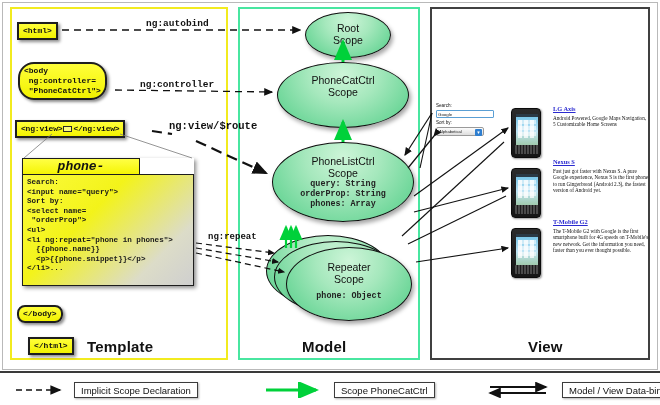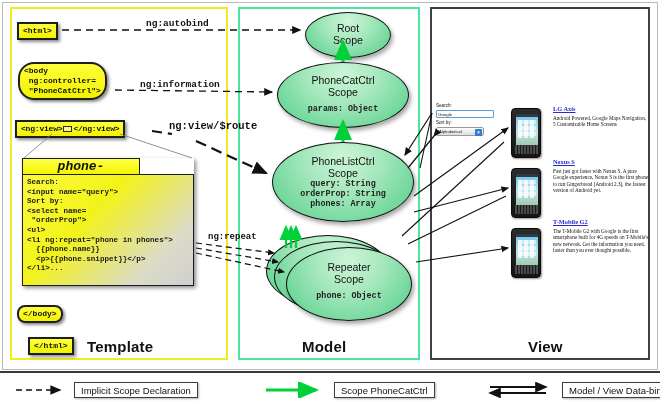--- a/index.html
+++ b/index.html
@@ -245,21 +245,20 @@
   </div>
 
   <div class="scope" id="scope-root">
     <div class="s-title">Root</div>
     <div class="s-title">Scope</div>
   </div>
 
   <div class="scope" id="scope-cat">
     <div class="s-title">PhoneCatCtrl</div>
     <div class="s-title">Scope</div>
-    <div class="s-props" style="margin-top:6px">params: Object</div>
   </div>
 
   <div class="scope" id="scope-list">
     <div class="s-title">PhoneListCtrl</div>
     <div class="s-title">Scope</div>
     <div class="s-props" style="">query: String
 orderProp: String
 phones: Array</div>
   </div>
 
@@ -373,21 +372,21 @@
       <path d="M414,196 L508,128" stroke="#111" stroke-width="1.1" fill="none" marker-end="url(#ah-blk)"></path>
       <path d="M414,212 L508,188" stroke="#111" stroke-width="1.1" fill="none" marker-end="url(#ah-blk)"></path>
 
       <path d="M416,262 L508,248" stroke="#111" stroke-width="1.1" fill="none" marker-end="url(#ah-blk)"></path>
       <path d="M408,244 L506,196" stroke="#111" stroke-width="1.1" fill="none"></path>
       <path d="M402,236 L504,142" stroke="#111" stroke-width="1.1" fill="none"></path>
     </g>
   </svg>
 
   <div class="conn-label" id="lbl-autobind">ng:autobind</div>
-  <div class="conn-label" id="lbl-controller">ng:information</div>
+  <div class="conn-label" id="lbl-controller">ng:controller</div>
   <div class="conn-label" id="lbl-ngviewroute">ng:view/$route</div>
   <div class="conn-label" id="lbl-ngrepeat">ng:repeat</div>
 
   <div class="bottom-band"></div>
 
   <div class="legend-item" id="lg1">
     <svg width="56" height="16">
       <defs>
           <marker id="lm1" markerWidth="7" markerHeight="7" refX="6" refY="3" orient="auto">
         <path d="M0,0 L7,3 L0,6 z" fill="#111"></path>

